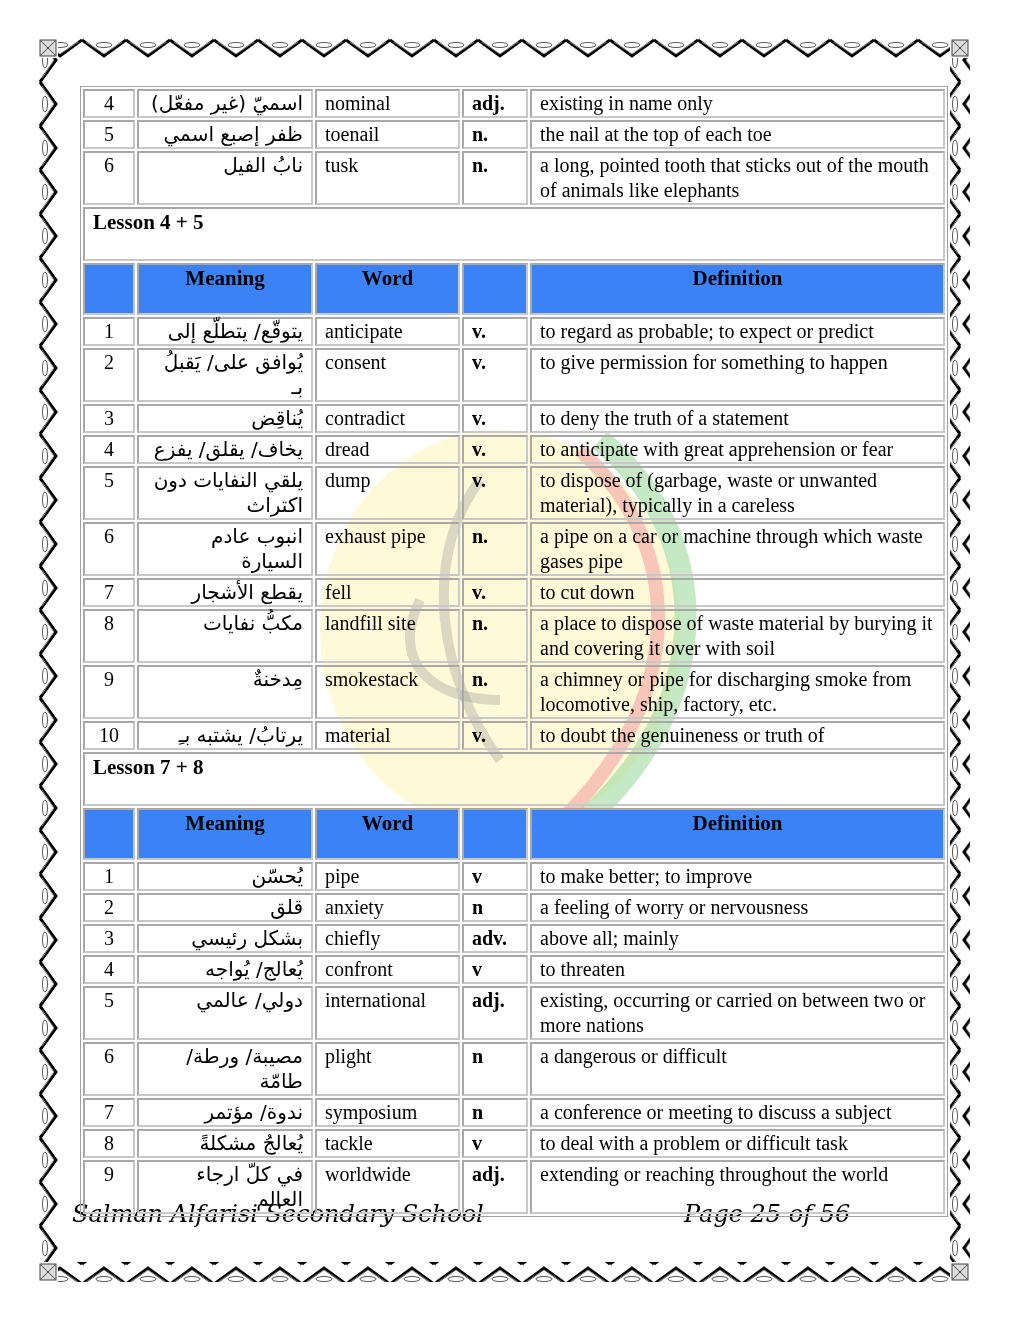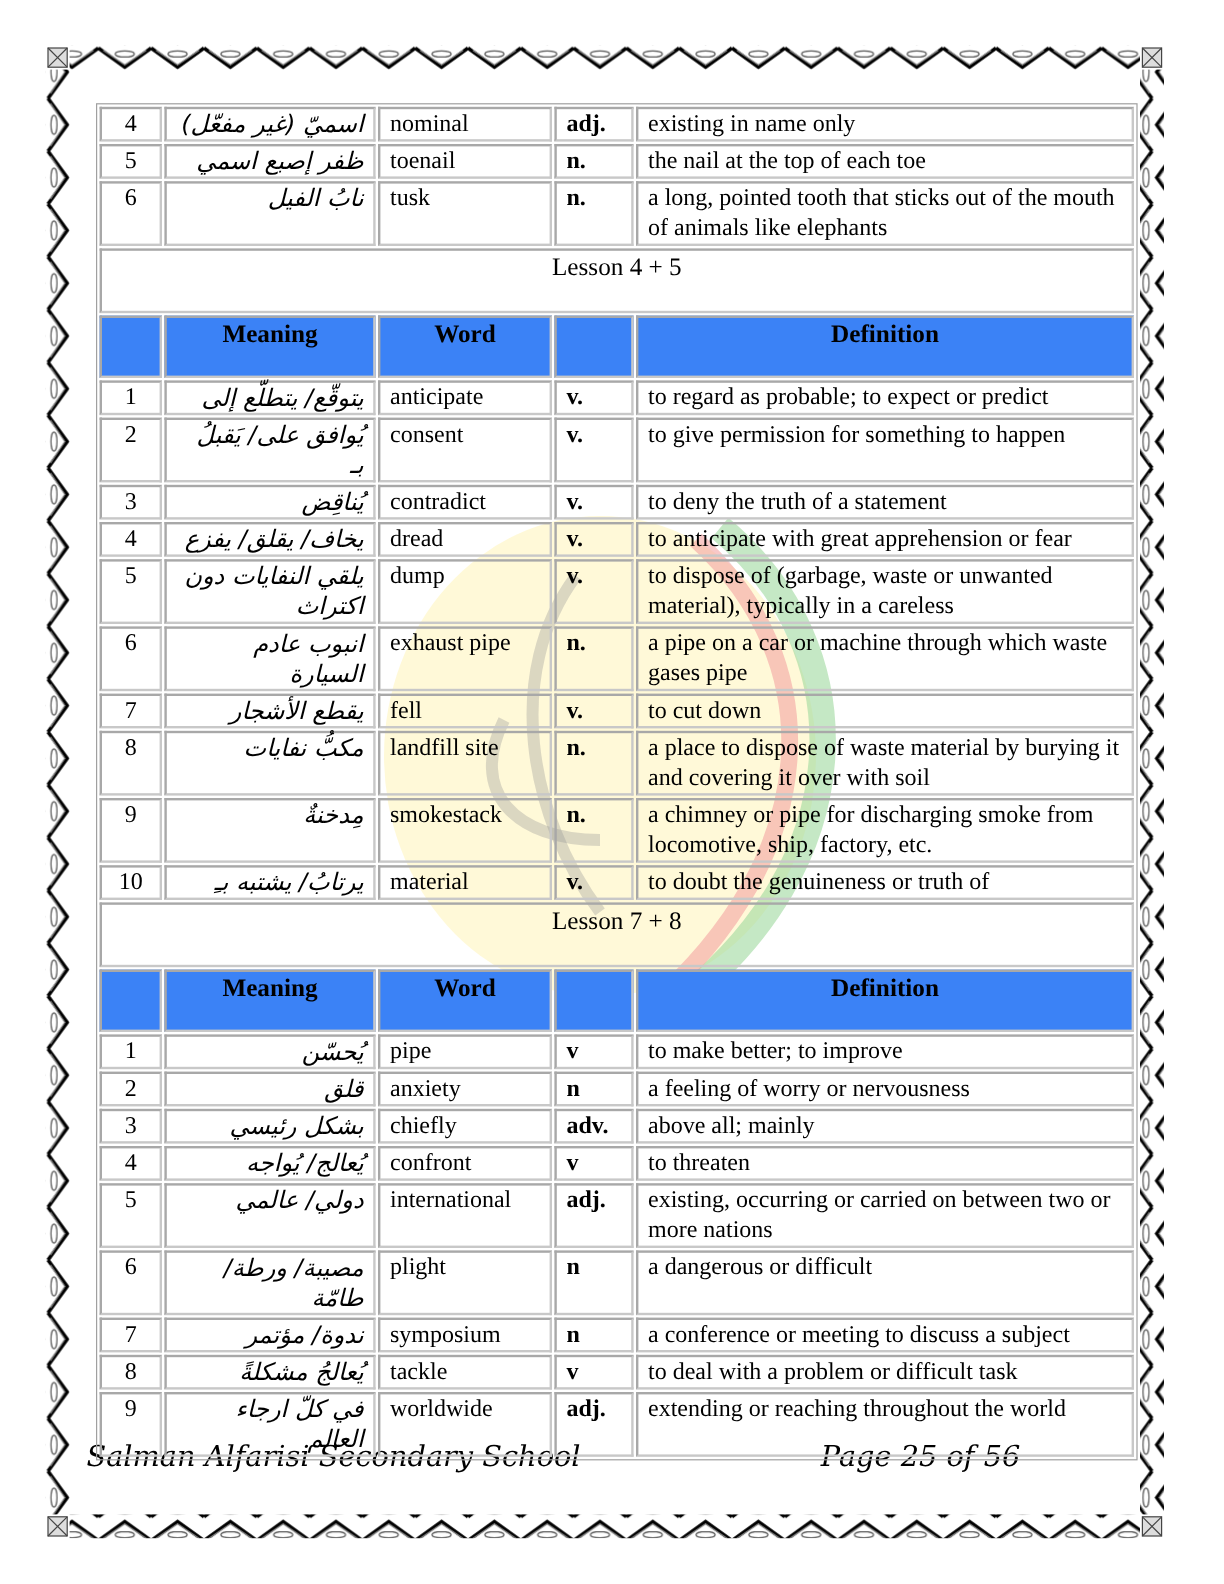--- a/index.html
+++ b/index.html
@@ -10,24 +10,24 @@
   .border-frame svg { position:absolute; left:0; top:0; width:100%; height:100%; }
 
   
   .watermark { position:absolute; left:300px; top:400px; width:440px; height:460px; pointer-events:none; z-index:0; }
 
   .content { position:absolute; left:80px; top:86px; width:868px; z-index:1; }
 
   table.vocab { border-collapse:separate; border-spacing:2px; width:868px; table-layout:fixed; border:1px solid #a0a0a0; background:transparent; }
   table.vocab td { border:2px solid #c8c8c8; border-top-color:#a8a8a8; border-left-color:#a8a8a8; font-size:20px; line-height:25px; padding:0 8px; vertical-align:top; background:transparent; }
   td.num { text-align:center; padding:0; }
-  td.meaning { text-align:right; direction:rtl; font-family:"DejaVu Sans", sans-serif; font-size:17px;font-style:italic; }
+  td.meaning { text-align:right; direction:rtl; font-family:"DejaVu Sans", sans-serif; font-size:17px; }
   td.pos { font-weight:bold;font-family:Liberation Serif, serif; }
   td.def { padding-left:8px; }
-  tr.lesson td { text-align:center; font-weight:normal; font-size:21px; height:50px; line-height:26px; }
+  tr.lesson td { font-weight:bold; font-size:21px; height:50px; line-height:26px; }
   tr.head td { background:#3b82f6; font-weight:bold; text-align:center; height:48px; font-size:21px; line-height:26px; }
   col.c1 { width:52px; } col.c2 { width:176px; } col.c3 { width:145px; } col.c4 { width:66px; } col.c5 { width:auto; }
 
   .footer { position:absolute; top:1200px; left:72px; width:800px; height:40px; font-family:"DejaVu Serif", serif; font-style:italic; font-size:24px; color:#000000; }
   .footer .school { position:absolute; left:0; top:0; }
   .footer .page { position:absolute; left:612px; top:0; }
 </style>
 </head>
 <body>
 

